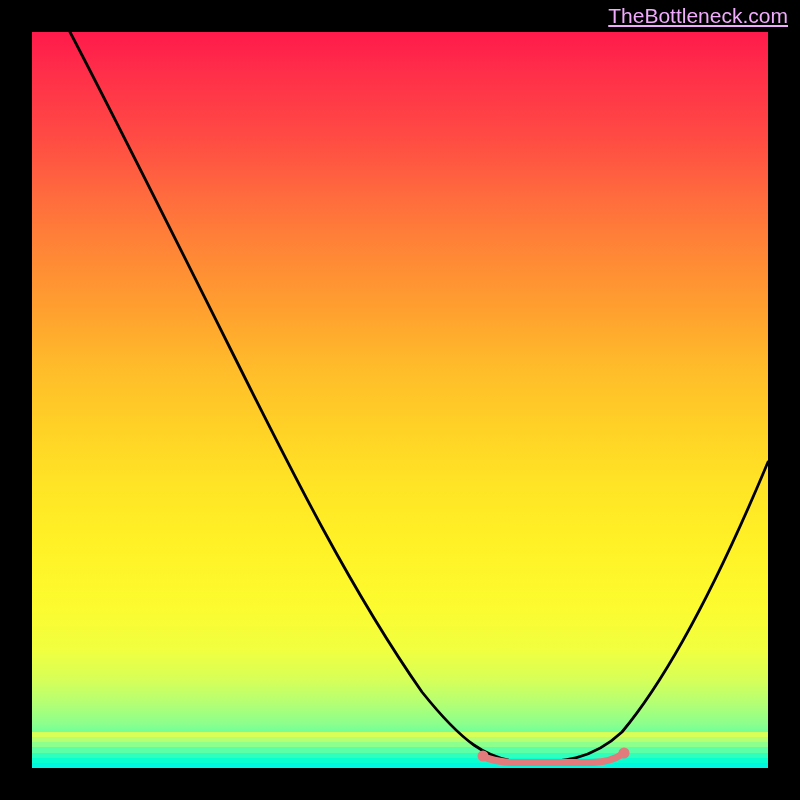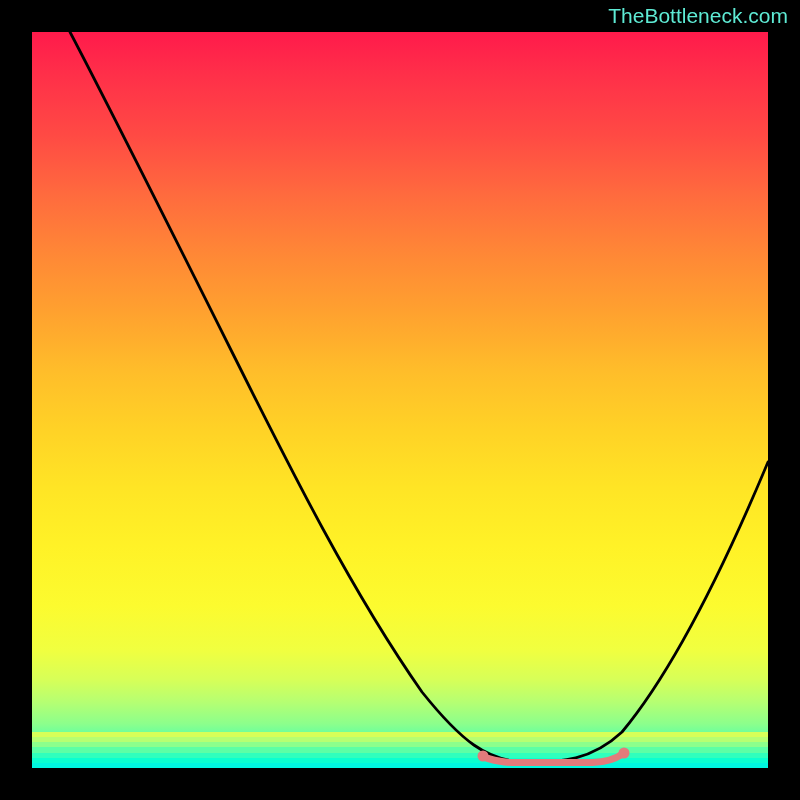--- a/index.html
+++ b/index.html
@@ -9,24 +9,25 @@
     height: 800px;
     background: #000;
     position: relative;
     overflow: hidden;
     font-family: Arial, sans-serif;
   }
   .watermark {
     position: absolute;
     top: 4px;
     right: 12px;
-    color: #5eead4;
+    color: #f0abfc;
     font-size: 21px;
     font-weight: 500;
     z-index: 10;
+    text-decoration: underline;
   }
   .plot-area {
     position: absolute;
     left: 32px;
     top: 32px;
     width: 736px;
     height: 736px;
     overflow: hidden;
   }
   .gradient {

